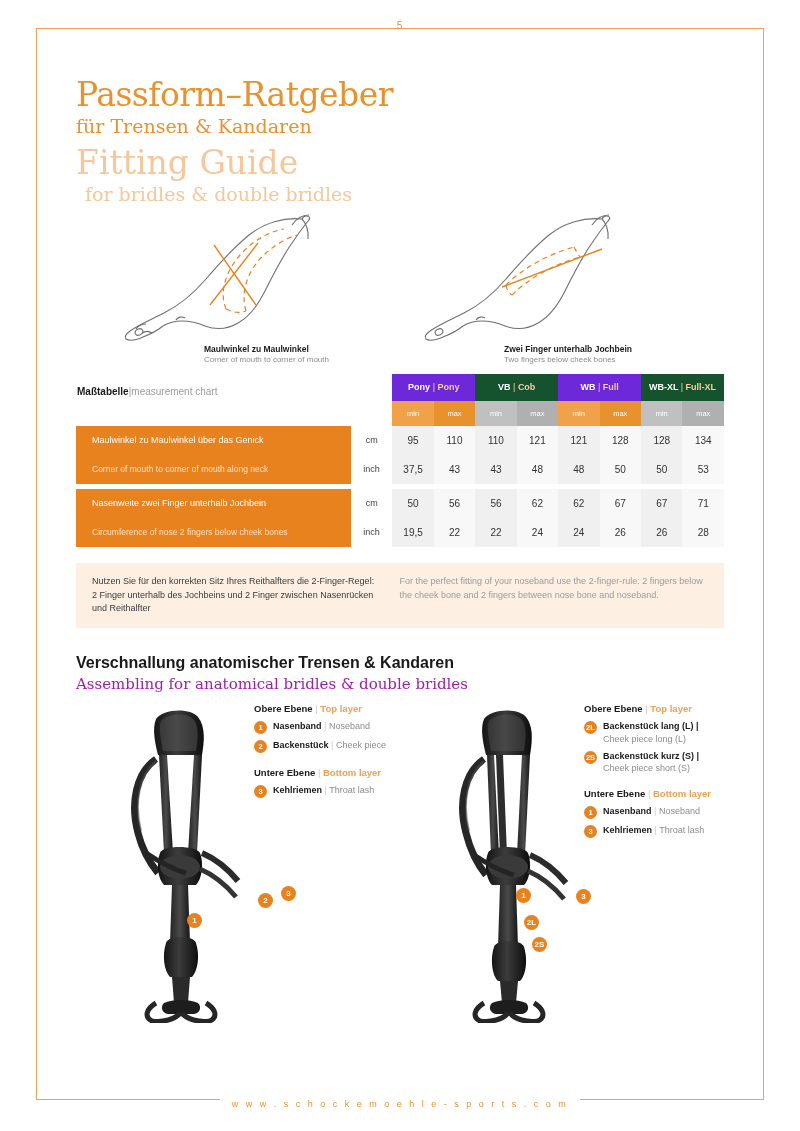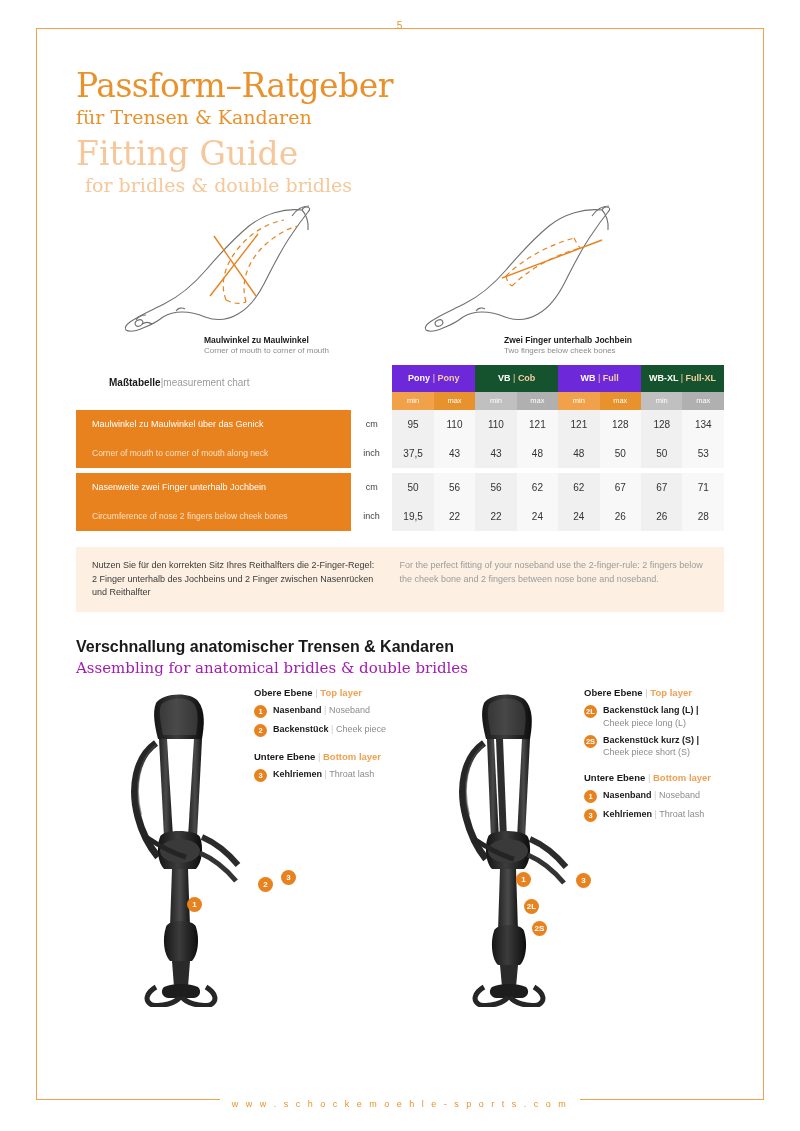--- a/index.html
+++ b/index.html
@@ -35,21 +35,21 @@
     background: #ffffff;
     letter-spacing: 1px;
   }
   .page-number span {
     background: #ffffff;
     padding: 0 10px;
   }
   .content {
     position: absolute;
     left: 76px;
-    top: 68px;
+    top: 77px;
     width: 648px;
   }
   
   .title-de {
     font-family: "DejaVu Serif", serif;
     font-size: 33px;
     color: #e8922e;
     font-weight: normal;
     letter-spacing: -0.5px;
     margin: 0;
@@ -120,35 +120,35 @@
   table.meas td, table.meas th {
     padding: 0;
     margin: 0;
   }
   .chart-label {
     font-size: 10px;
     vertical-align: bottom;
     padding-bottom: 4px !important;
     padding-left: 1px !important;
   }
-  .chart-label b { color: #1a1a1a; margin-left: 32px; }
+  .chart-label b { color: #1a1a1a; }
   .chart-label span { color: #9a9a9a; }
   .hdr-size {
     height: 27px;
     text-align: center;
     font-size: 9px;
     font-weight: bold;
     color: #ffffff;
   }
   .hdr-size .light { color: #f8cda3; font-weight: bold; }
   .hdr-size .sep { color: #f8cda3; font-weight: normal; }
   .hdr-orange { background: #6d28d9; }
   .hdr-grey { background: #14532d; }
   .hdr-minmax {
-    height: 18px;
+    height: 25px;
     text-align: center;
     font-size: 7.5px;
     color: #ffffff;
   }
   .mm-orange { background: #f0a14a; }
   .mm-orange-dark { background: #e8922e; }
   .mm-grey { background: #c0c0c0; }
   .mm-grey-dark { background: #b0b0b0; }
   .row-label {
     background: #e8821e;

